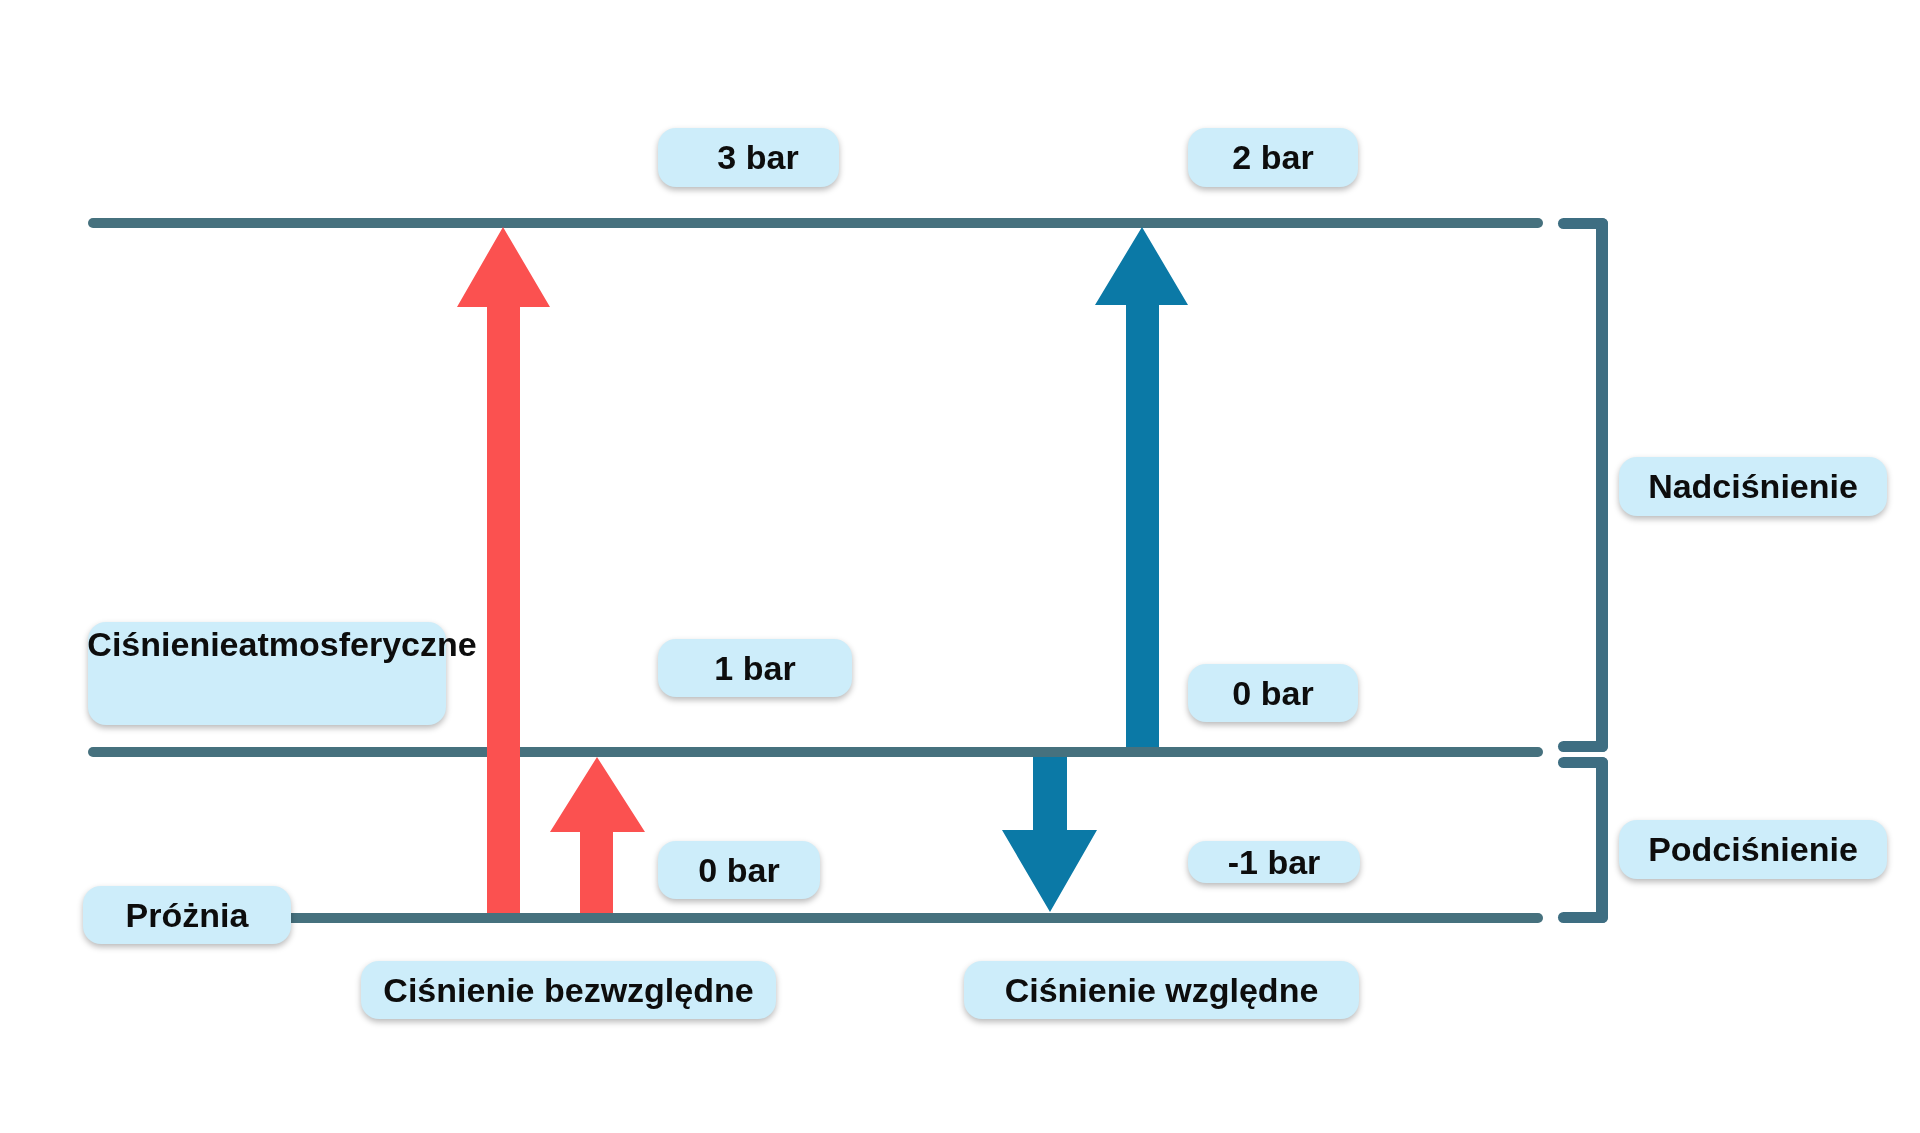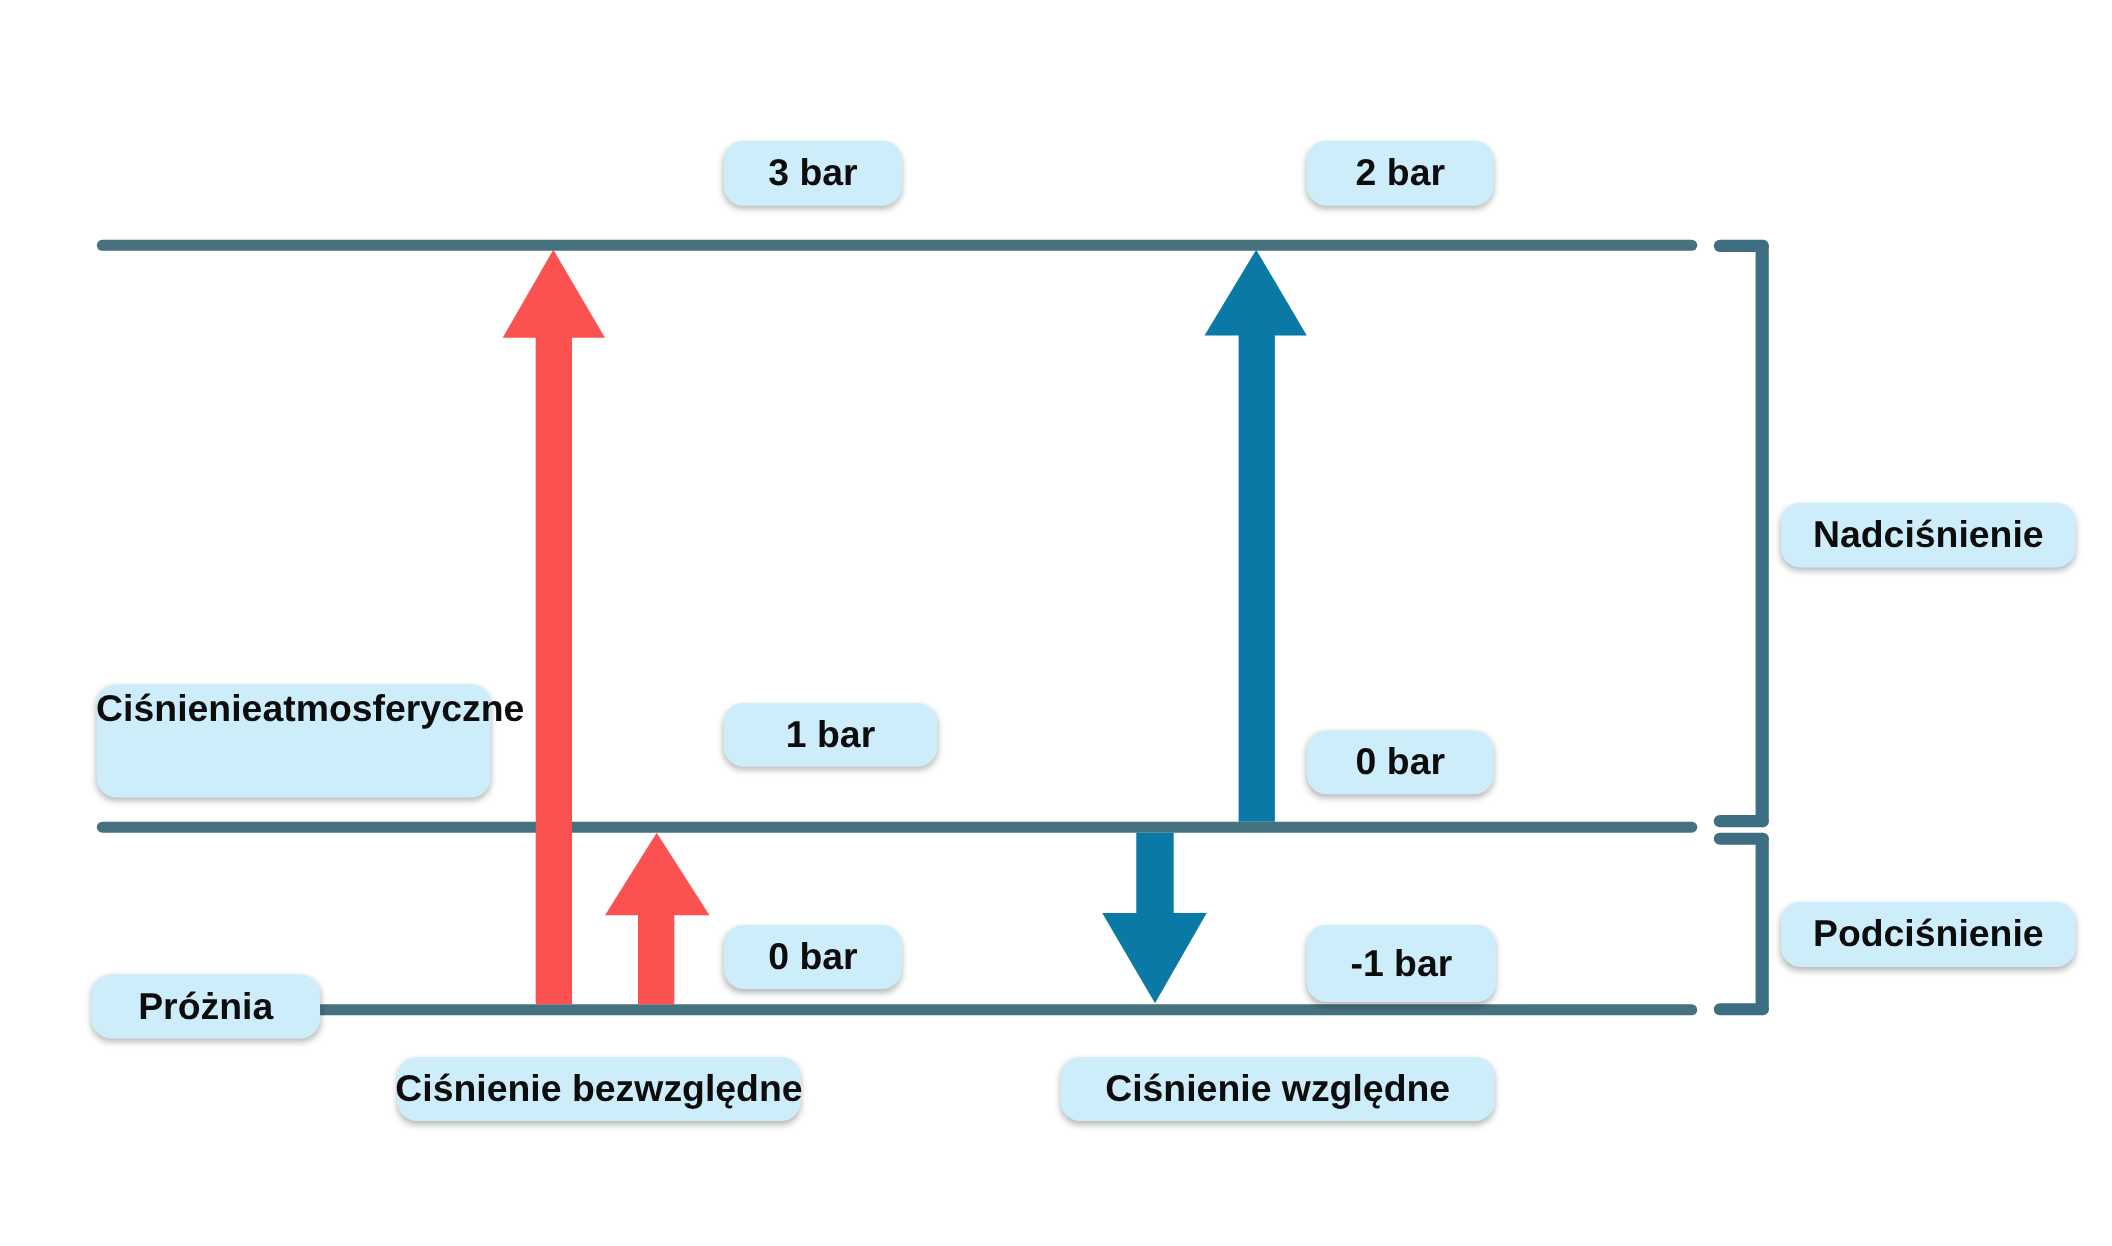--- a/index.html
+++ b/index.html
@@ -32,29 +32,29 @@
     box-shadow:0 3px 6px rgba(0,0,0,0.28);
     white-space:nowrap;
     line-height:1.3;
   }
   .chip.multiline{
     flex-direction:row;align-items:flex-start;justify-content:center;
     padding-left:30px;line-height:45px;
   }
 
   
-  #chip-3bar       {left:658px; top:128px; width:162px; height:59px;}
+  #chip-3bar       {left:658px; top:128px; width:162px; height:59px;padding-left:19px;}
   #chip-2bar       {left:1188px;top:128px; width:170px; height:59px;}
   #chip-atm        {left:88px;  top:622px; width:328px; height:103px;}
   #chip-1bar       {left:658px; top:639px; width:194px; height:58px;}
   #chip-0bar-mid   {left:1188px;top:664px; width:170px; height:58px;}
   #chip-proznia    {left:83px;  top:886px; width:208px; height:58px;}
   #chip-0bar-bot   {left:658px; top:841px; width:162px; height:58px;}
-  #chip-m1bar      {left:1188px;top:841px; width:172px; height:70px;}
-  #chip-abs        {left:361px; top:961px; width:367px; height:58px;}
+  #chip-m1bar      {left:1188px;top:841px; width:172px; height:42px;}
+  #chip-abs        {left:361px; top:961px; width:415px; height:58px;}
   #chip-rel        {left:964px; top:961px; width:395px; height:58px;}
   #chip-nad        {left:1619px;top:457px; width:268px; height:59px;}
   #chip-pod       {left:1619px;top:820px; width:268px; height:59px;}
 
   
   .bracket-part{position:absolute;background:var(--bracket);}
   .arm{width:50px;height:11px;border-radius:6px;left:1558px;}
   .stem{width:12px;border-radius:6px;left:1596px;}
   #b1-arm-top{top:218px;}
   #b1-stem{top:218px;height:534px;}

